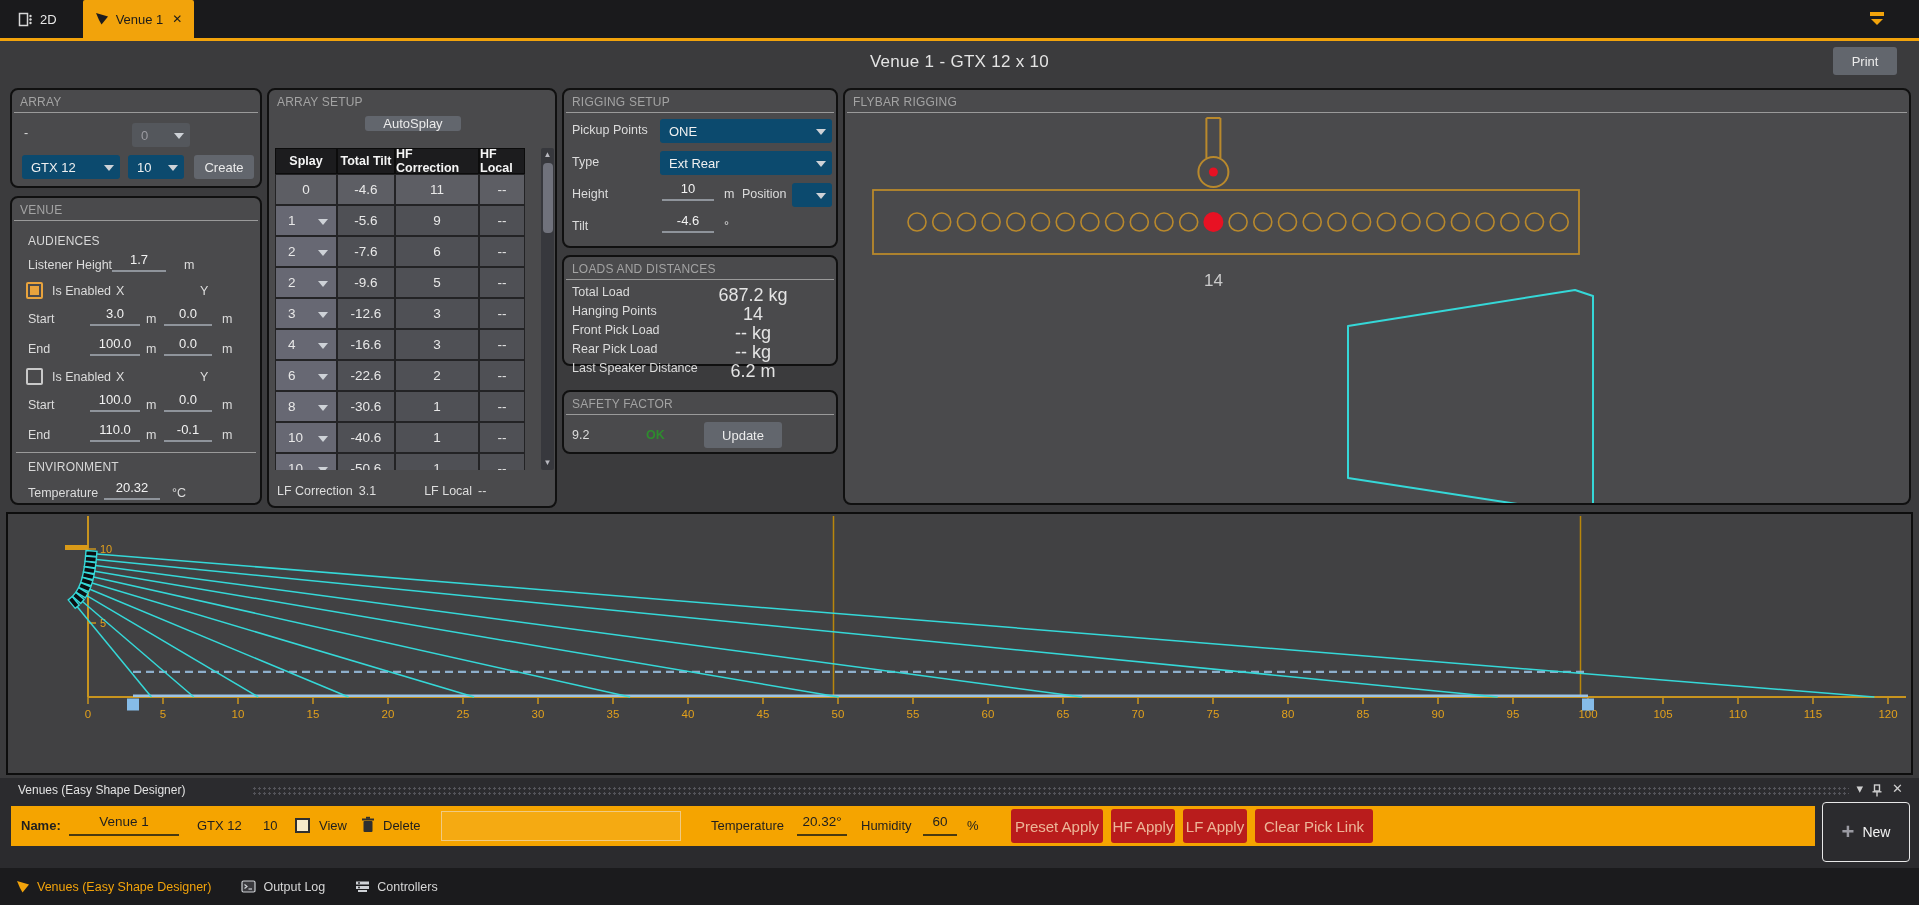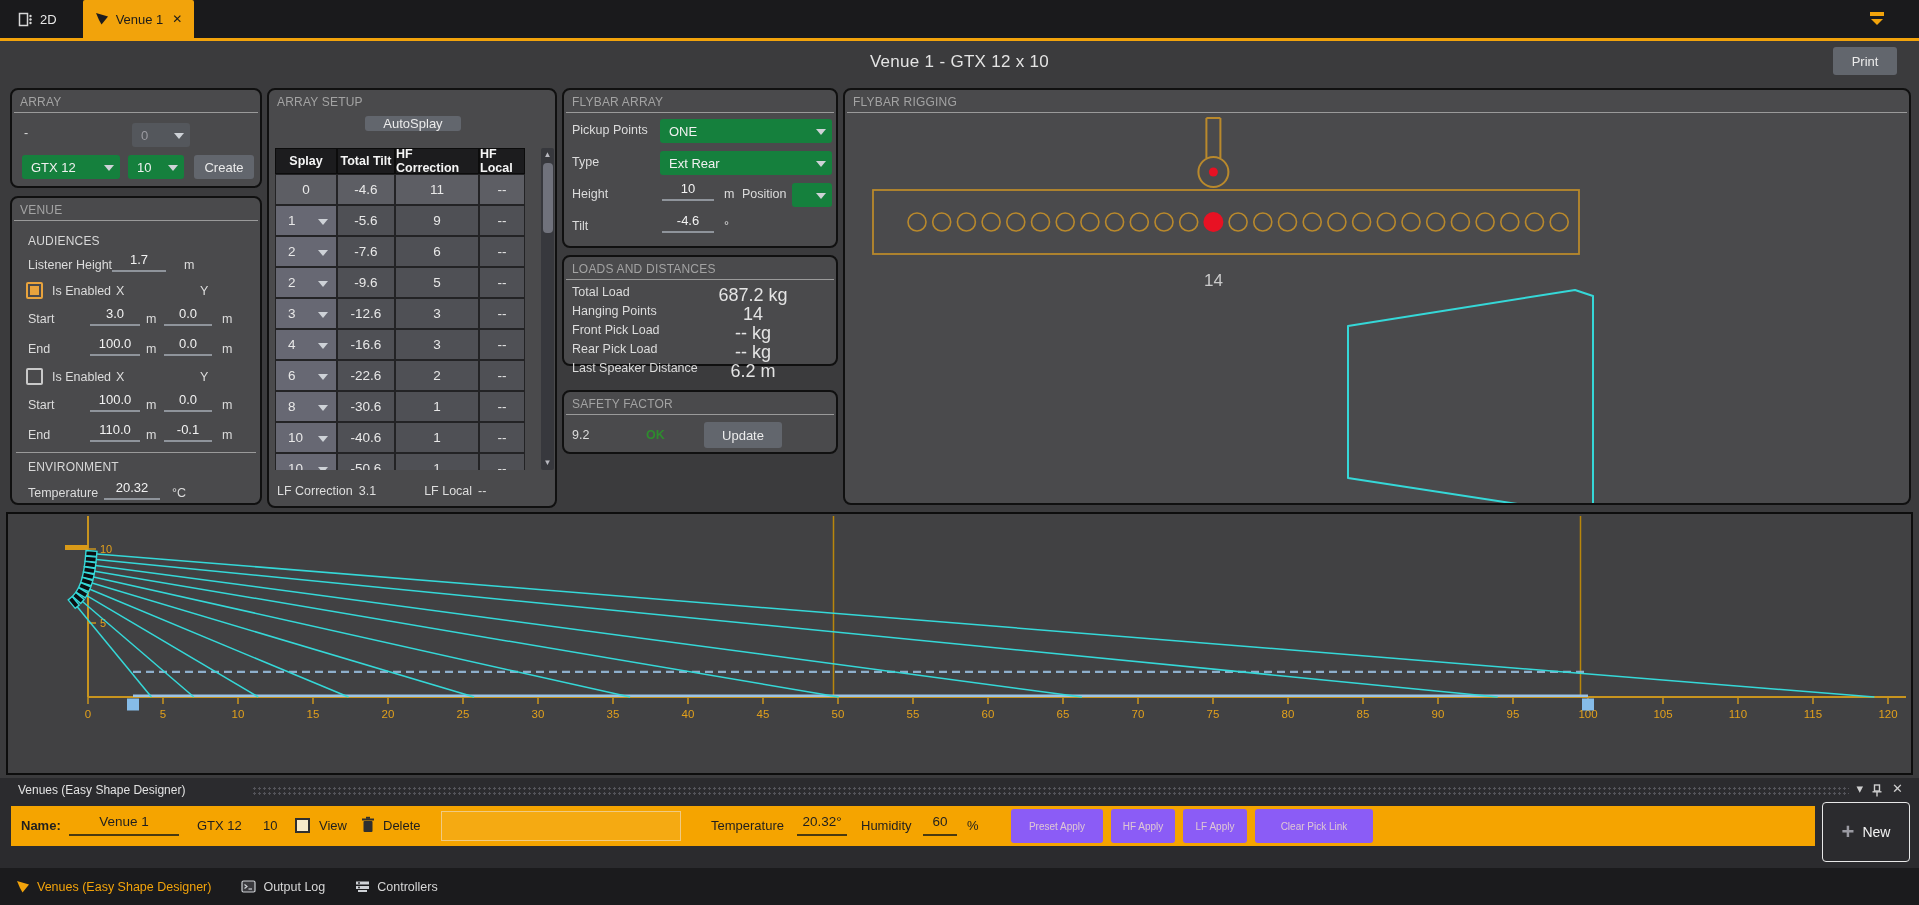--- a/index.html
+++ b/index.html
@@ -25,21 +25,21 @@
   #print-btn { position:absolute; right:22px; top:47px; width:64px; height:28px; }
 
   
   .panel { position:absolute; background:#4a4a4c; border:2px solid #101010; border-radius:8px; }
   .panel h3 { font-size:12px; font-weight:normal; color:#a3a3a3; padding:5px 8px 3px 8px; letter-spacing:.2px; }
   .sep { height:1px; background:#9a9a9a; margin:0 2px; }
   .lbl { position:absolute; font-size:12.5px; color:#dcdcdc; white-space:nowrap; }
   .sublbl { position:absolute; font-size:12px; color:#d8d8d8; letter-spacing:.2px; }
   .uline { position:absolute; height:20px; border-bottom:2px solid #8f949b; color:#f2f2f2;
     font-size:13px; text-align:center; background:transparent; }
-  .dd { position:absolute; height:24px; background:#15803d; border-radius:3px; color:#f0f0f0;
+  .dd { position:absolute; height:24px; background:#0c4a6e; border-radius:3px; color:#f0f0f0;
     font-size:13px; display:flex; align-items:center; padding:0 20px 0 9px; }
   .dd::after { content:""; position:absolute; right:6px; top:10px;
     border:5px solid transparent; border-top:6px solid #ced2d7; }
   .dd.disabled { background:#54575c; color:#9b9ba1; }
   .btn { background:#62666d; border:none; border-radius:3px; color:#ebebeb; font-size:13px;
     font-family:"Liberation Sans",sans-serif; display:flex; align-items:center; justify-content:center; }
   .checkbox { position:absolute; width:17px; height:17px; border:2px solid #c9c9c9;
     border-radius:2px; background:transparent; }
   .checkbox.checked { border-color:#E8A33D; }
   .checkbox.checked::after { content:""; display:block; width:9px; height:9px; margin:2px; background:#E8A33D; }
@@ -76,22 +76,22 @@
   #venues-panel { position:absolute; left:0; top:778px; width:100%; height:90px; background:#2b2b2e; }
   #venues-header { position:relative; height:24px; }
   #venues-header .t { position:absolute; left:18px; top:5px; font-size:12px; color:#e2e2e2; }
   #venues-header .dots { position:absolute; left:252px; right:70px; top:8px; height:10px;
     background-image:radial-gradient(#54545a 1px, transparent 1.2px); background-size:5px 5px; }
   #venues-header .hicon { position:absolute; top:3px; color:#cfcfcf; font-size:13px; }
   #orange-row { position:absolute; left:11px; top:28px; width:1804px; height:40px; background:#F5A400; }
   #orange-row .dk { position:absolute; top:12px; font-size:13px; color:#1f1f1f; white-space:nowrap; }
   .ouline { position:absolute; top:8px; height:22px; border-bottom:2px solid #4a3a10; color:#1f1f1f;
     font-size:13.5px; text-align:center; }
-  .obtn { position:absolute; top:3px; height:34px; background:#8b5cf6; border-radius:3px;
-    color:rgba(255,240,200,.72); font-size:10px; display:flex; align-items:center; justify-content:center; }
+  .obtn { position:absolute; top:3px; height:34px; background:#b91c1c; border-radius:3px;
+    color:rgba(255,240,200,.72); font-size:15px; display:flex; align-items:center; justify-content:center; }
   #new-btn { position:absolute; right:9px; top:24px; width:88px; height:60px; background:#2b2b2e;
     border:1.5px solid #e8e8e8; border-radius:4px; display:flex; align-items:center; justify-content:center; gap:8px; }
   #new-btn .plus { color:#9a9aa2; font-size:22px; font-weight:bold; }
   #new-btn .nl { color:#f2f2f2; font-size:14px; }
 
   
   #statusbar { position:absolute; left:0; top:868px; width:100%; height:37px; background:#1b1b1d;
     display:flex; align-items:center; padding-left:16px; gap:30px; }
   .sbtab { display:flex; align-items:center; gap:7px; font-size:12.5px; color:#d6d6d6; }
   .sbtab.active { color:#F2A30B; }
@@ -271,21 +271,21 @@
     </div>
     <div id="setup-footer">
       <span>LF Correction</span>
       <span style="margin-left:6px">3.1</span>
       <span style="margin-left:48px">LF Local</span>
       <span style="margin-left:6px">--</span>
     </div>
   </div>
 
   <div class="panel" style="left:562px;top:88px;width:276px;height:160px">
-    <h3>FLYBAR ARRAY</h3>
+    <h3>RIGGING SETUP</h3>
     <div class="sep"></div>
     <span class="lbl" style="left:8px;top:33px">Pickup Points</span>
     <div class="dd" style="left:96px;top:29px;width:172px">
       <span>ONE</span>
     </div>
     <span class="lbl" style="left:8px;top:65px">Type</span>
     <div class="dd" style="left:96px;top:61px;width:172px">
       <span>Ext Rear</span>
     </div>
     <span class="lbl" style="left:8px;top:97px">Height</span>

